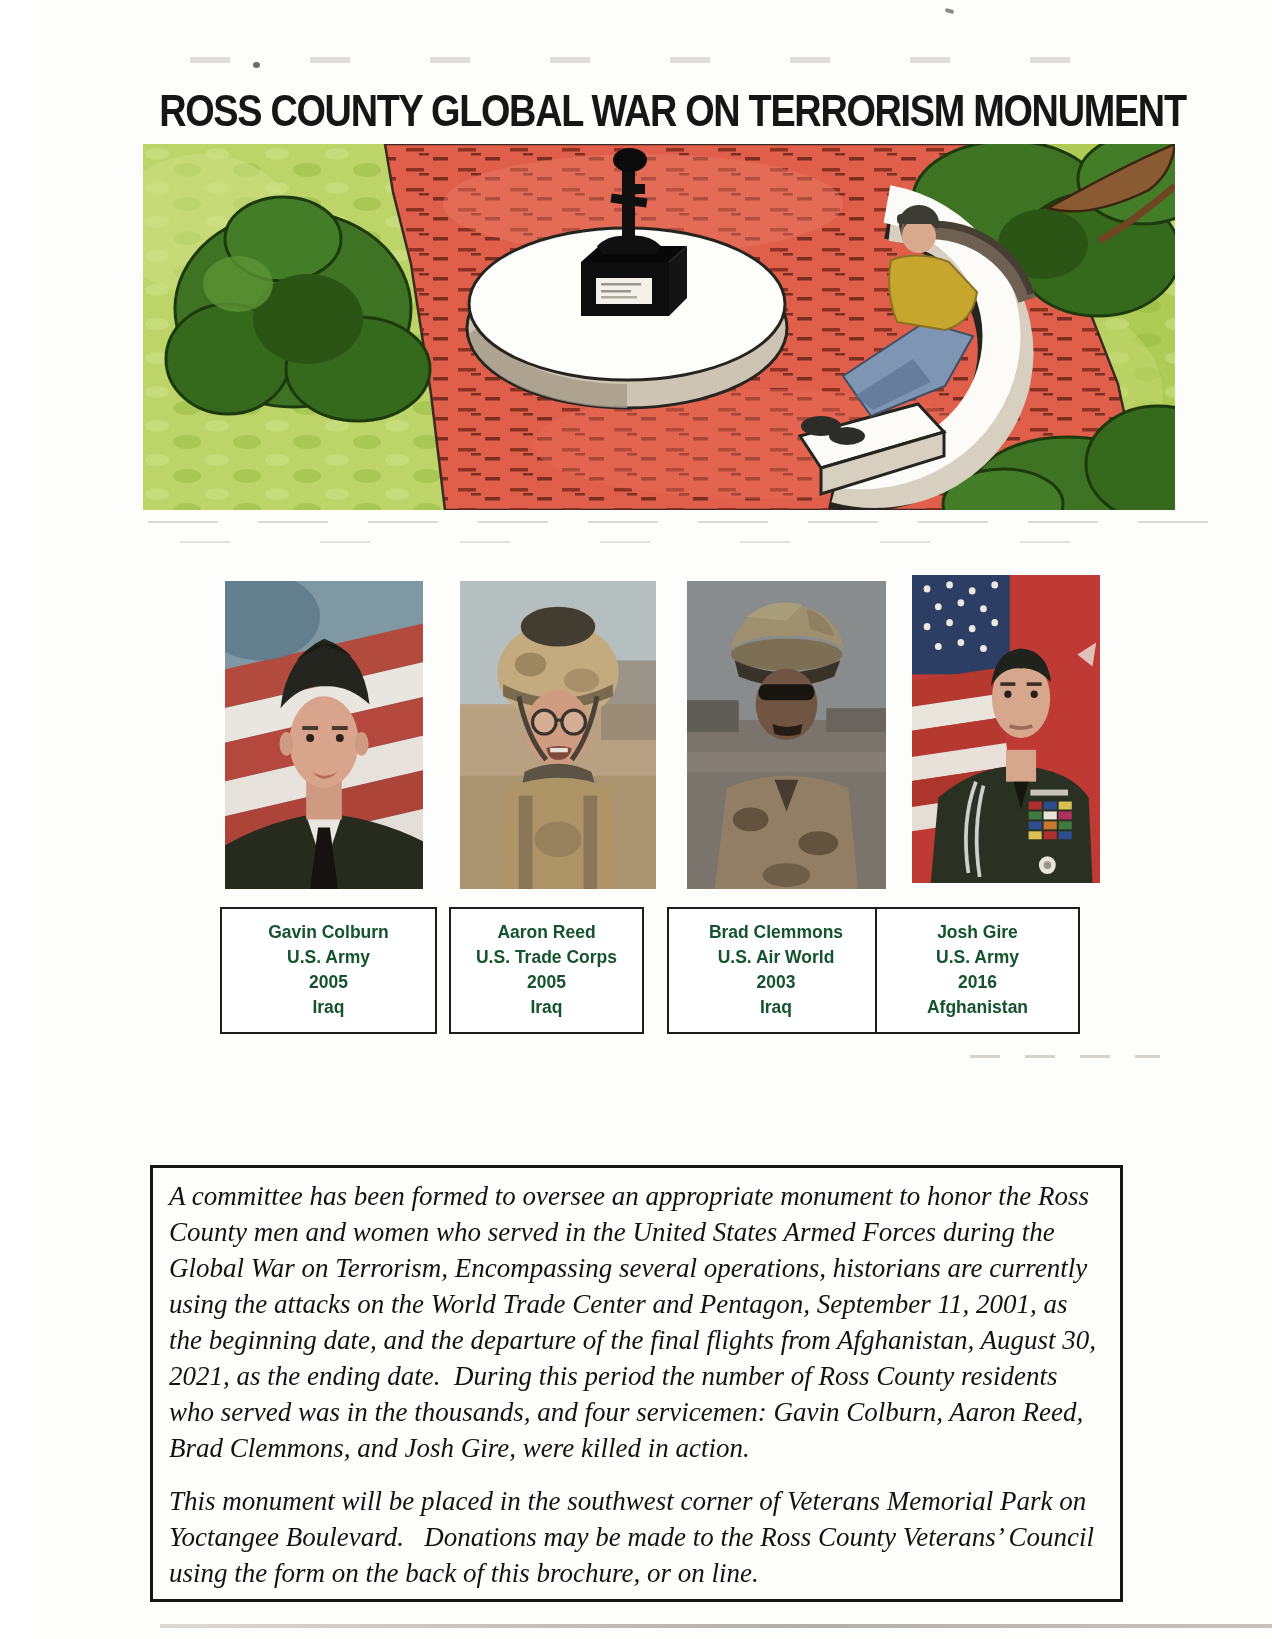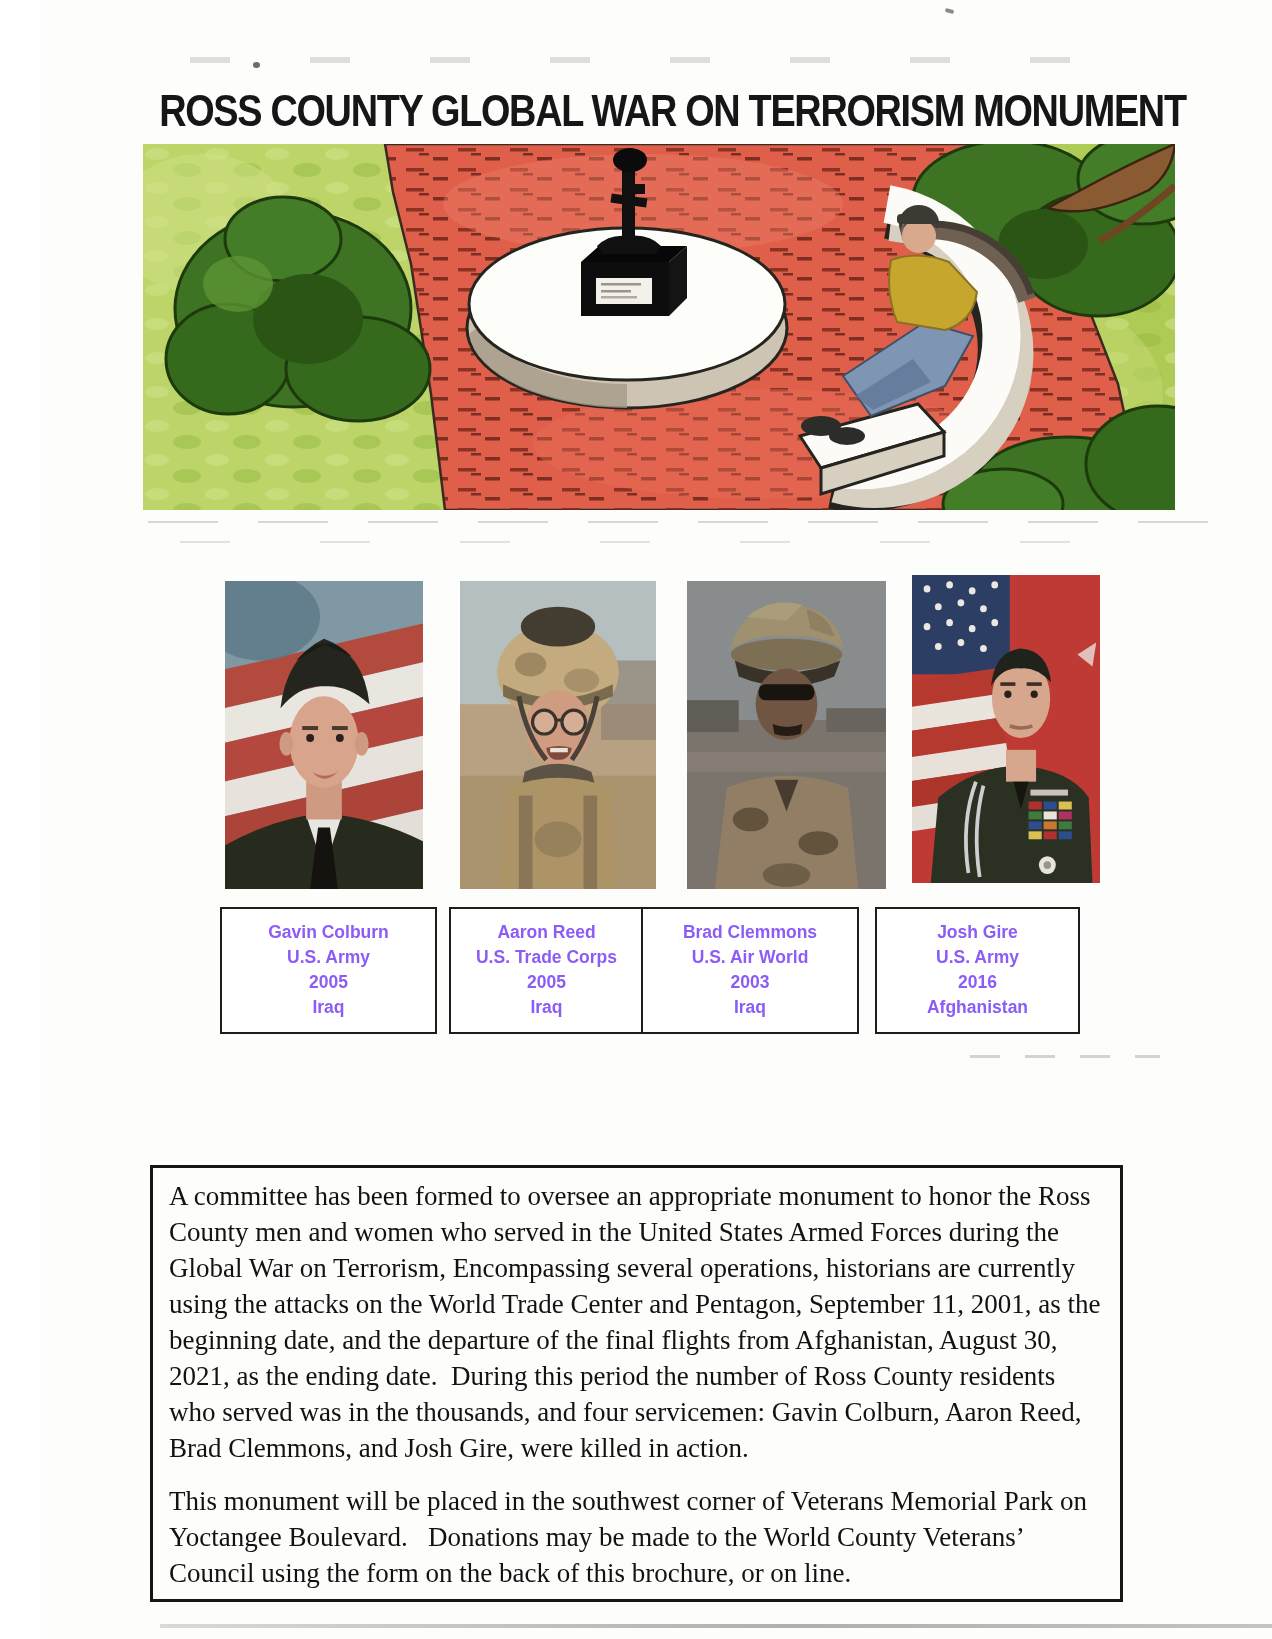--- a/index.html
+++ b/index.html
@@ -15,31 +15,31 @@
   
   .photo{position:absolute;top:581px;height:308px;}
   .photo svg{display:block;width:100%;height:100%;}
   #photo1{left:185px;width:198px;}
   #photo2{left:420px;width:196px;}
   #photo3{left:647px;width:199px;}
   #photo4{left:872px;width:188px;top:575px;height:308px;}
   
   .cap{position:absolute;top:907px;height:127px;background:#fff;border:2px solid #1d1d1d;
        box-sizing:border-box;text-align:center;font-weight:bold;font-size:17.5px;
-       line-height:25px;color:#8b5cf6;padding-top:11px;}
+       line-height:25px;color:#14532d;padding-top:11px;}
   #cap1{left:180px;width:217px;}
   #cap2{left:409px;width:195px;}
-  #cap3{left:601px;width:218px;}
+  #cap3{left:627px;width:218px;}
   #cap4{left:835px;width:205px;}
   
   .infobox{position:absolute;left:110px;top:1165px;width:973px;height:437px;
            border:3px solid #161616;box-sizing:border-box;background:#fdfdfc;
            font-family:"Liberation Serif",serif;font-size:27px;line-height:36px;color:#121212;
            padding:10px 14px 0 16px;}
-  .infobox p{margin:0 0 17px 0;white-space:pre-wrap;}
+  .infobox p{margin:0 0 17px 0;white-space:pre-wrap;font-style:italic;}
   
   .art{position:absolute;pointer-events:none;}
   .ln1{left:108px;top:521px;width:1060px;height:2px;
        background:repeating-linear-gradient(90deg,#d2cfc9 0 70px,transparent 70px 110px);opacity:.8;}
   .ln2{left:140px;top:541px;width:900px;height:2px;
        background:repeating-linear-gradient(90deg,#dedbd5 0 50px,transparent 50px 140px);opacity:.8;}
   .smudge-top{left:150px;top:57px;width:910px;height:6px;
        background:repeating-linear-gradient(90deg,rgba(165,162,156,.35) 0 40px,transparent 40px 120px);}
   .dot-tr{left:905px;top:9px;width:9px;height:4px;background:#8d8a84;border-radius:2px;transform:rotate(15deg);}
   .dot-l{left:213px;top:62px;width:7px;height:6px;background:#6f6c67;border-radius:50%;}
@@ -322,16 +322,16 @@
   </div>
   <div class="cap" id="cap4">
     <div>Josh Gire</div>
     <div>U.S. Army</div>
     <div>2016</div>
     <div>Afghanistan</div>
   </div>
 
   <div class="infobox">
     <p>A committee has been formed to oversee an appropriate monument to honor the Ross County men and women who served in the United States Armed Forces during the Global War on Terrorism, Encompassing several operations, historians are currently using the attacks on the World Trade Center and Pentagon, September 11, 2001, as the beginning date, and the departure of the final flights from Afghanistan, August 30, 2021, as the ending date.  During this period the number of Ross County residents who served was in the thousands, and four servicemen: Gavin Colburn, Aaron Reed, Brad Clemmons, and Josh Gire, were killed in action.</p>
-    <p>This monument will be placed in the southwest corner of Veterans Memorial Park on Yoctangee Boulevard.   Donations may be made to the World County Veterans’ Council using the form on the back of this brochure, or on line.</p>
+    <p>This monument will be placed in the southwest corner of Veterans Memorial Park on Yoctangee Boulevard.   Donations may be made to the Ross County Veterans’ Council using the form on the back of this brochure, or on line.</p>
   </div>
 
 </div>
 
 </body></html>

